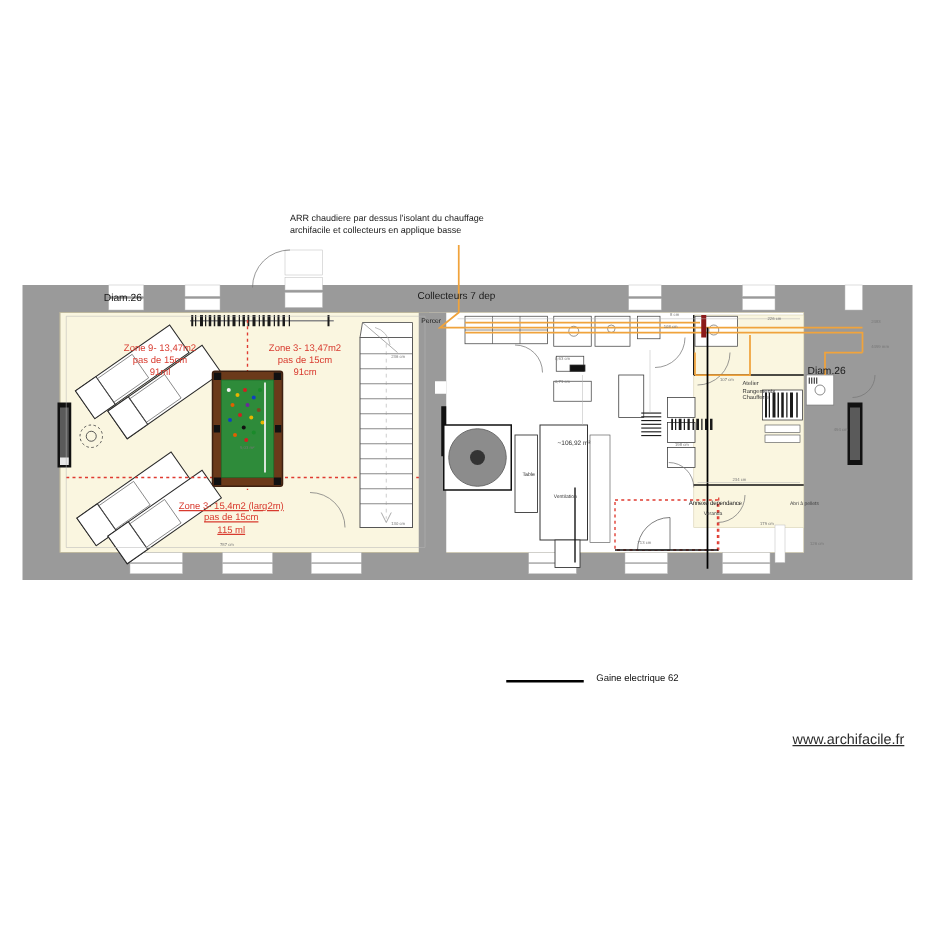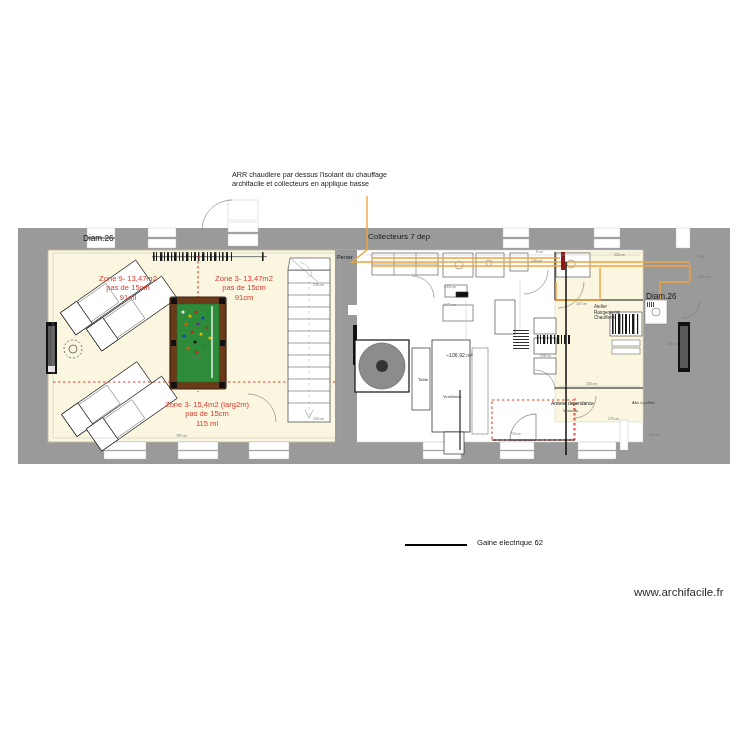--- a/index.html
+++ b/index.html
@@ -26,21 +26,20 @@
     left: 232px; top: 170px;
     width: 220px;
     font-size: 7.2px;
     line-height: 9px;
     color: #1a1a1a;
   }
   .lbl-collecteurs {
     left: 334px; top: 232px;
     font-size: 8px;
     color: #1a1a1a;
-    margin-left: 34px;
   }
   .lbl-percer {
     left: 337px; top: 254px;
     font-size: 5.4px;
     color: #1a1a1a;
   }
   .lbl-diam-left {
     left: 83px; top: 234px;
     font-size: 8.2px;
     color: #1a1a1a;
@@ -52,21 +51,21 @@
   }
   .zone-label {
     color: #d83a2e;
     font-size: 7.6px;
     line-height: 9.4px;
     text-align: center;
     font-family: "Liberation Sans", sans-serif;
   }
   .zone1 { left: 80px; top: 274px; width: 96px; }
   .zone2 { left: 196px; top: 274px; width: 96px; }
-  .zone3 { left: 142px; top: 400px; width: 130px; }
+  .zone3 { left: 120px; top: 400px; width: 130px; text-decoration: underline; }
 
   .lbl-atelier {
     left: 594px; top: 304px;
     font-size: 4.6px;
     line-height: 5.6px;
     color: #333;
   }
   .lbl-area {
     left: 446px; top: 352px;
     font-size: 5.2px;
@@ -117,20 +116,21 @@
     position: absolute;
     left: 72px; top: 0;
     font-size: 7.6px;
     color: #111;
     white-space: nowrap;
   }
   .watermark {
     left: 634px; top: 586px;
     font-size: 11.5px;
     color: #2a2a2a;
+    text-decoration: underline;
   }
 </style>
 </head>
 <body>
 
 <svg id="canvas" viewBox="0 0 750 750">
   <defs>
     <pattern id="hatchDiag" width="4" height="4" patternUnits="userSpaceOnUse">
       <path d="M0,4 L4,0" stroke="#bdbdbd" stroke-width="0.5"></path>
     </pattern>

